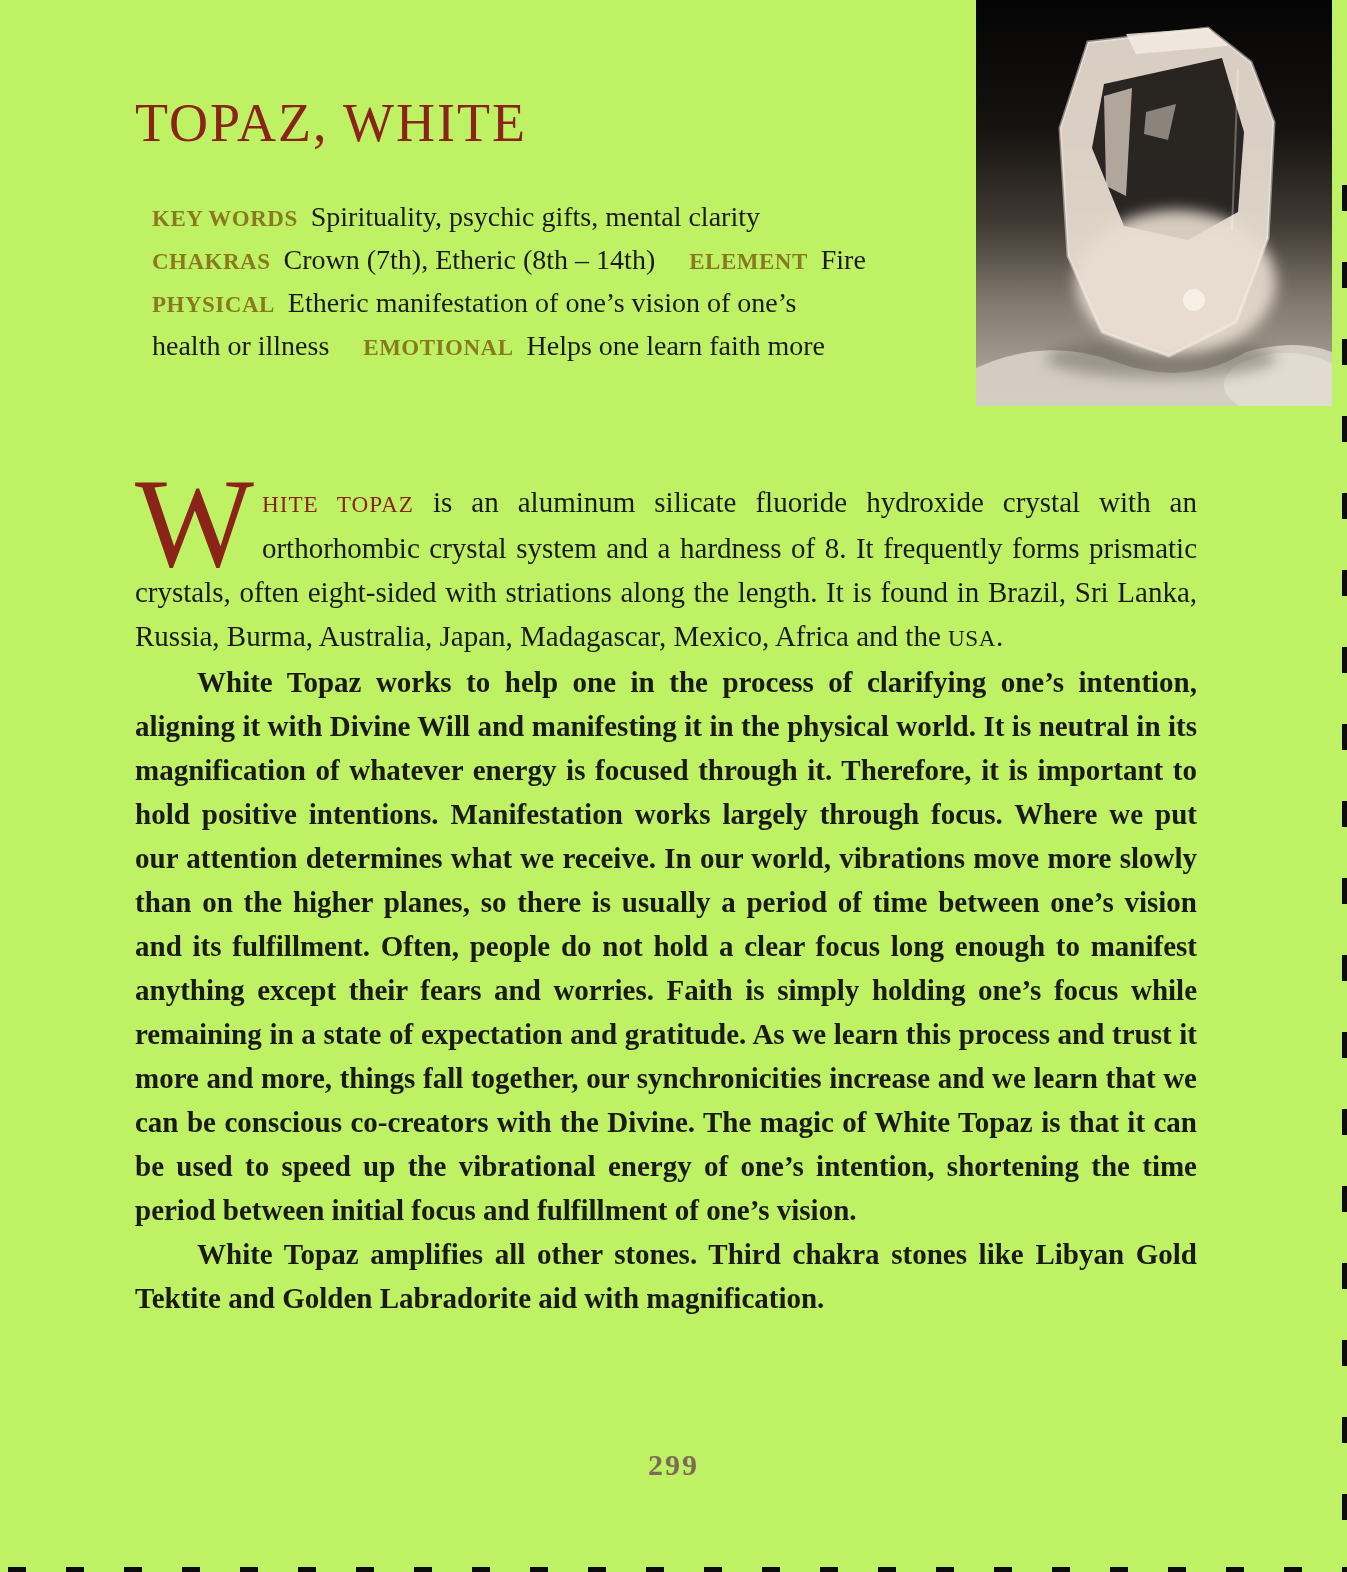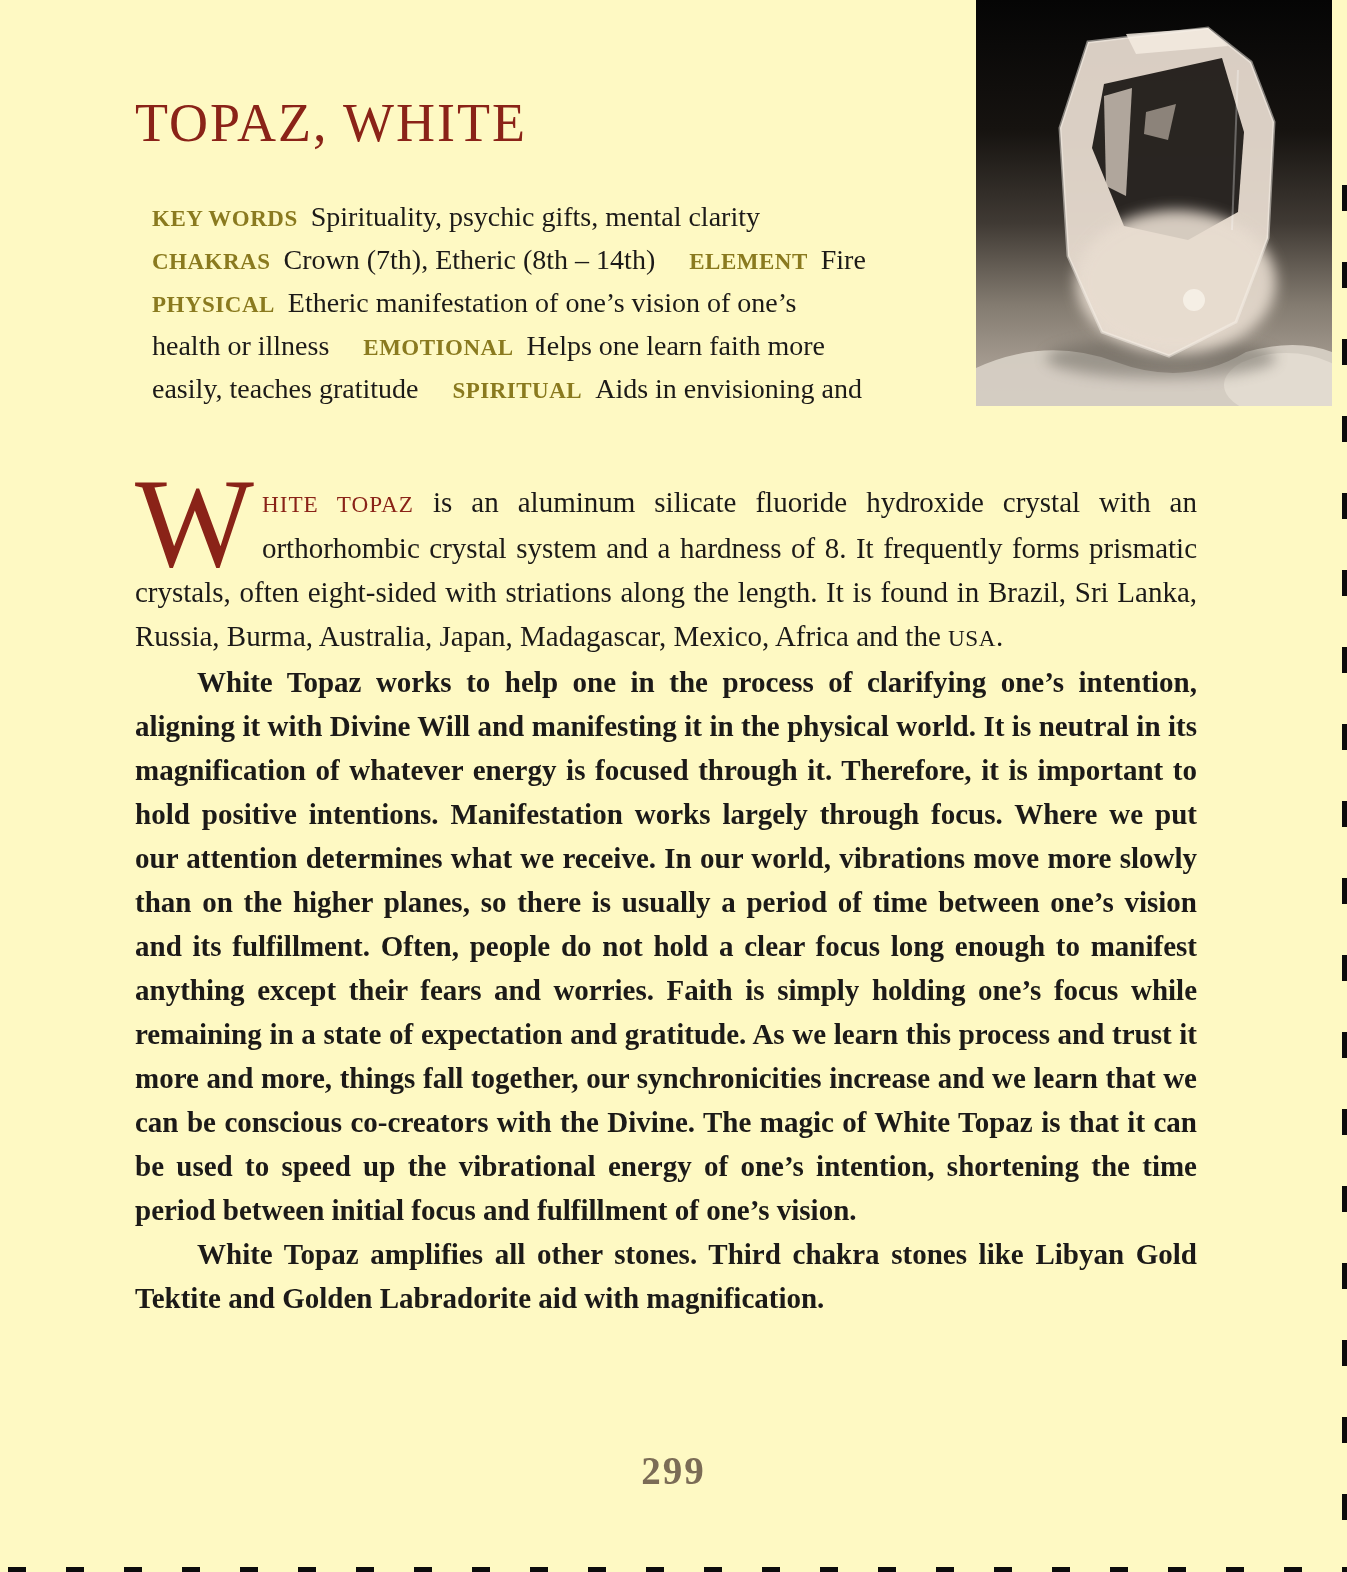--- a/index.html
+++ b/index.html
@@ -1,18 +1,18 @@
 <!DOCTYPE html>
 <html><head>
 <meta charset="utf-8">
 <style>
   html, body { margin:0; padding:0; background:#ffffff; }
   .page {
     position:relative; width:1347px; height:1572px;
-    background:#fef9c3; overflow:hidden;
+    background:#bef264; overflow:hidden;
     font-family:"Liberation Serif", serif; color:#1c1a18;
   }
   .title {
     position:absolute; left:135px; top:92px; margin:0;
     font-size:54px; font-weight:normal; letter-spacing:2px;
     color:#8a2318;
   }
   .props {
     position:absolute; left:152px; top:196px; width:860px;
     font-size:28px; line-height:41px;
@@ -30,21 +30,21 @@
   .bodytext p { margin:0; padding:0; }
   .bodytext p.indent { text-indent:62px;font-weight:bold; }
   .dropcap {
     float:left; font-size:126px; line-height:80px;
     margin:4px 8px 0 0; color:#8a2318;
   }
   .redcaps { color:#8a2318; font-size:0.8em; letter-spacing:1px; }
   .smallcaps { font-size:0.8em; letter-spacing:0.5px; }
   .pagenum {
     position:absolute; left:0; right:0; top:1448px;
-    text-align:center; font-size:39px; font-weight:bold;
+    text-align:center; font-size:30px; font-weight:bold;
     letter-spacing:2px; color:#7b6c56;
   }
   .photo {
     position:absolute; left:976px; top:0; width:356px; height:406px;
   }
   .photo svg { display:block; width:100%; height:100%; }
   .edge-right {
     position:absolute; right:0; top:185px; bottom:0; width:5px;
     background:repeating-linear-gradient(to bottom,
       #0c0c0c 0 26px, transparent 26px 77px);
@@ -91,21 +91,20 @@
     </svg>
   </div>
 
   <h1 class="title">TOPAZ, WHITE</h1>
 
   <div class="props">
       <div class="pline"><span class="label">KEY WORDS</span><span class="val">Spirituality, psychic gifts, mental clarity</span></div>
       <div class="pline"><span class="label">CHAKRAS</span><span class="val">Crown (7th), Etheric (8th – 14th)</span><span class="gap"></span><span class="label">ELEMENT</span><span class="val">Fire</span></div>
       <div class="pline"><span class="label">PHYSICAL</span><span class="val">Etheric manifestation of one’s vision of one’s</span></div>
       <div class="pline"><span class="val">health or illness</span><span class="gap"></span><span class="label">EMOTIONAL</span><span class="val">Helps one learn faith more</span></div>
-      <div class="pline"><span class="val">easily, teaches gratitude</span><span class="gap"></span><span class="label">SPIRITUAL</span><span class="val">Aids in envisioning and</span></div>
     </div>
 
   <div class="bodytext">
       <p><span class="dropcap">W</span><span class="redcaps">HITE TOPAZ</span> is an aluminum silicate fluoride hydroxide crystal with an orthorhombic crystal system and a hardness of 8. It frequently forms prismatic crystals, often eight-sided with striations along the length. It is found in Brazil, Sri Lanka, Russia, Burma, Australia, Japan, Madagascar, Mexico, Africa and the <span class="smallcaps">USA</span>.</p>
       <p class="indent">White Topaz works to help one in the process of clarifying one’s intention, aligning it with Divine Will and manifesting it in the physical world. It is neutral in its magnification of whatever energy is focused through it. Therefore, it is important to hold positive intentions. Manifestation works largely through focus. Where we put our attention determines what we receive. In our world, vibrations move more slowly than on the higher planes, so there is usually a period of time between one’s vision and its fulfillment. Often, people do not hold a clear focus long enough to manifest anything except their fears and worries. Faith is simply holding one’s focus while remaining in a state of expectation and gratitude. As we learn this process and trust it more and more, things fall together, our synchronicities increase and we learn that we can be conscious co-creators with the Divine. The magic of White Topaz is that it can be used to speed up the vibrational energy of one’s intention, shortening the time period between initial focus and fulfillment of one’s vision.</p>
       <p class="indent">White Topaz amplifies all other stones. Third chakra stones like Libyan Gold Tektite and Golden Labradorite aid with magnification.</p>
     </div>
 
   <div class="pagenum">299</div>
 

